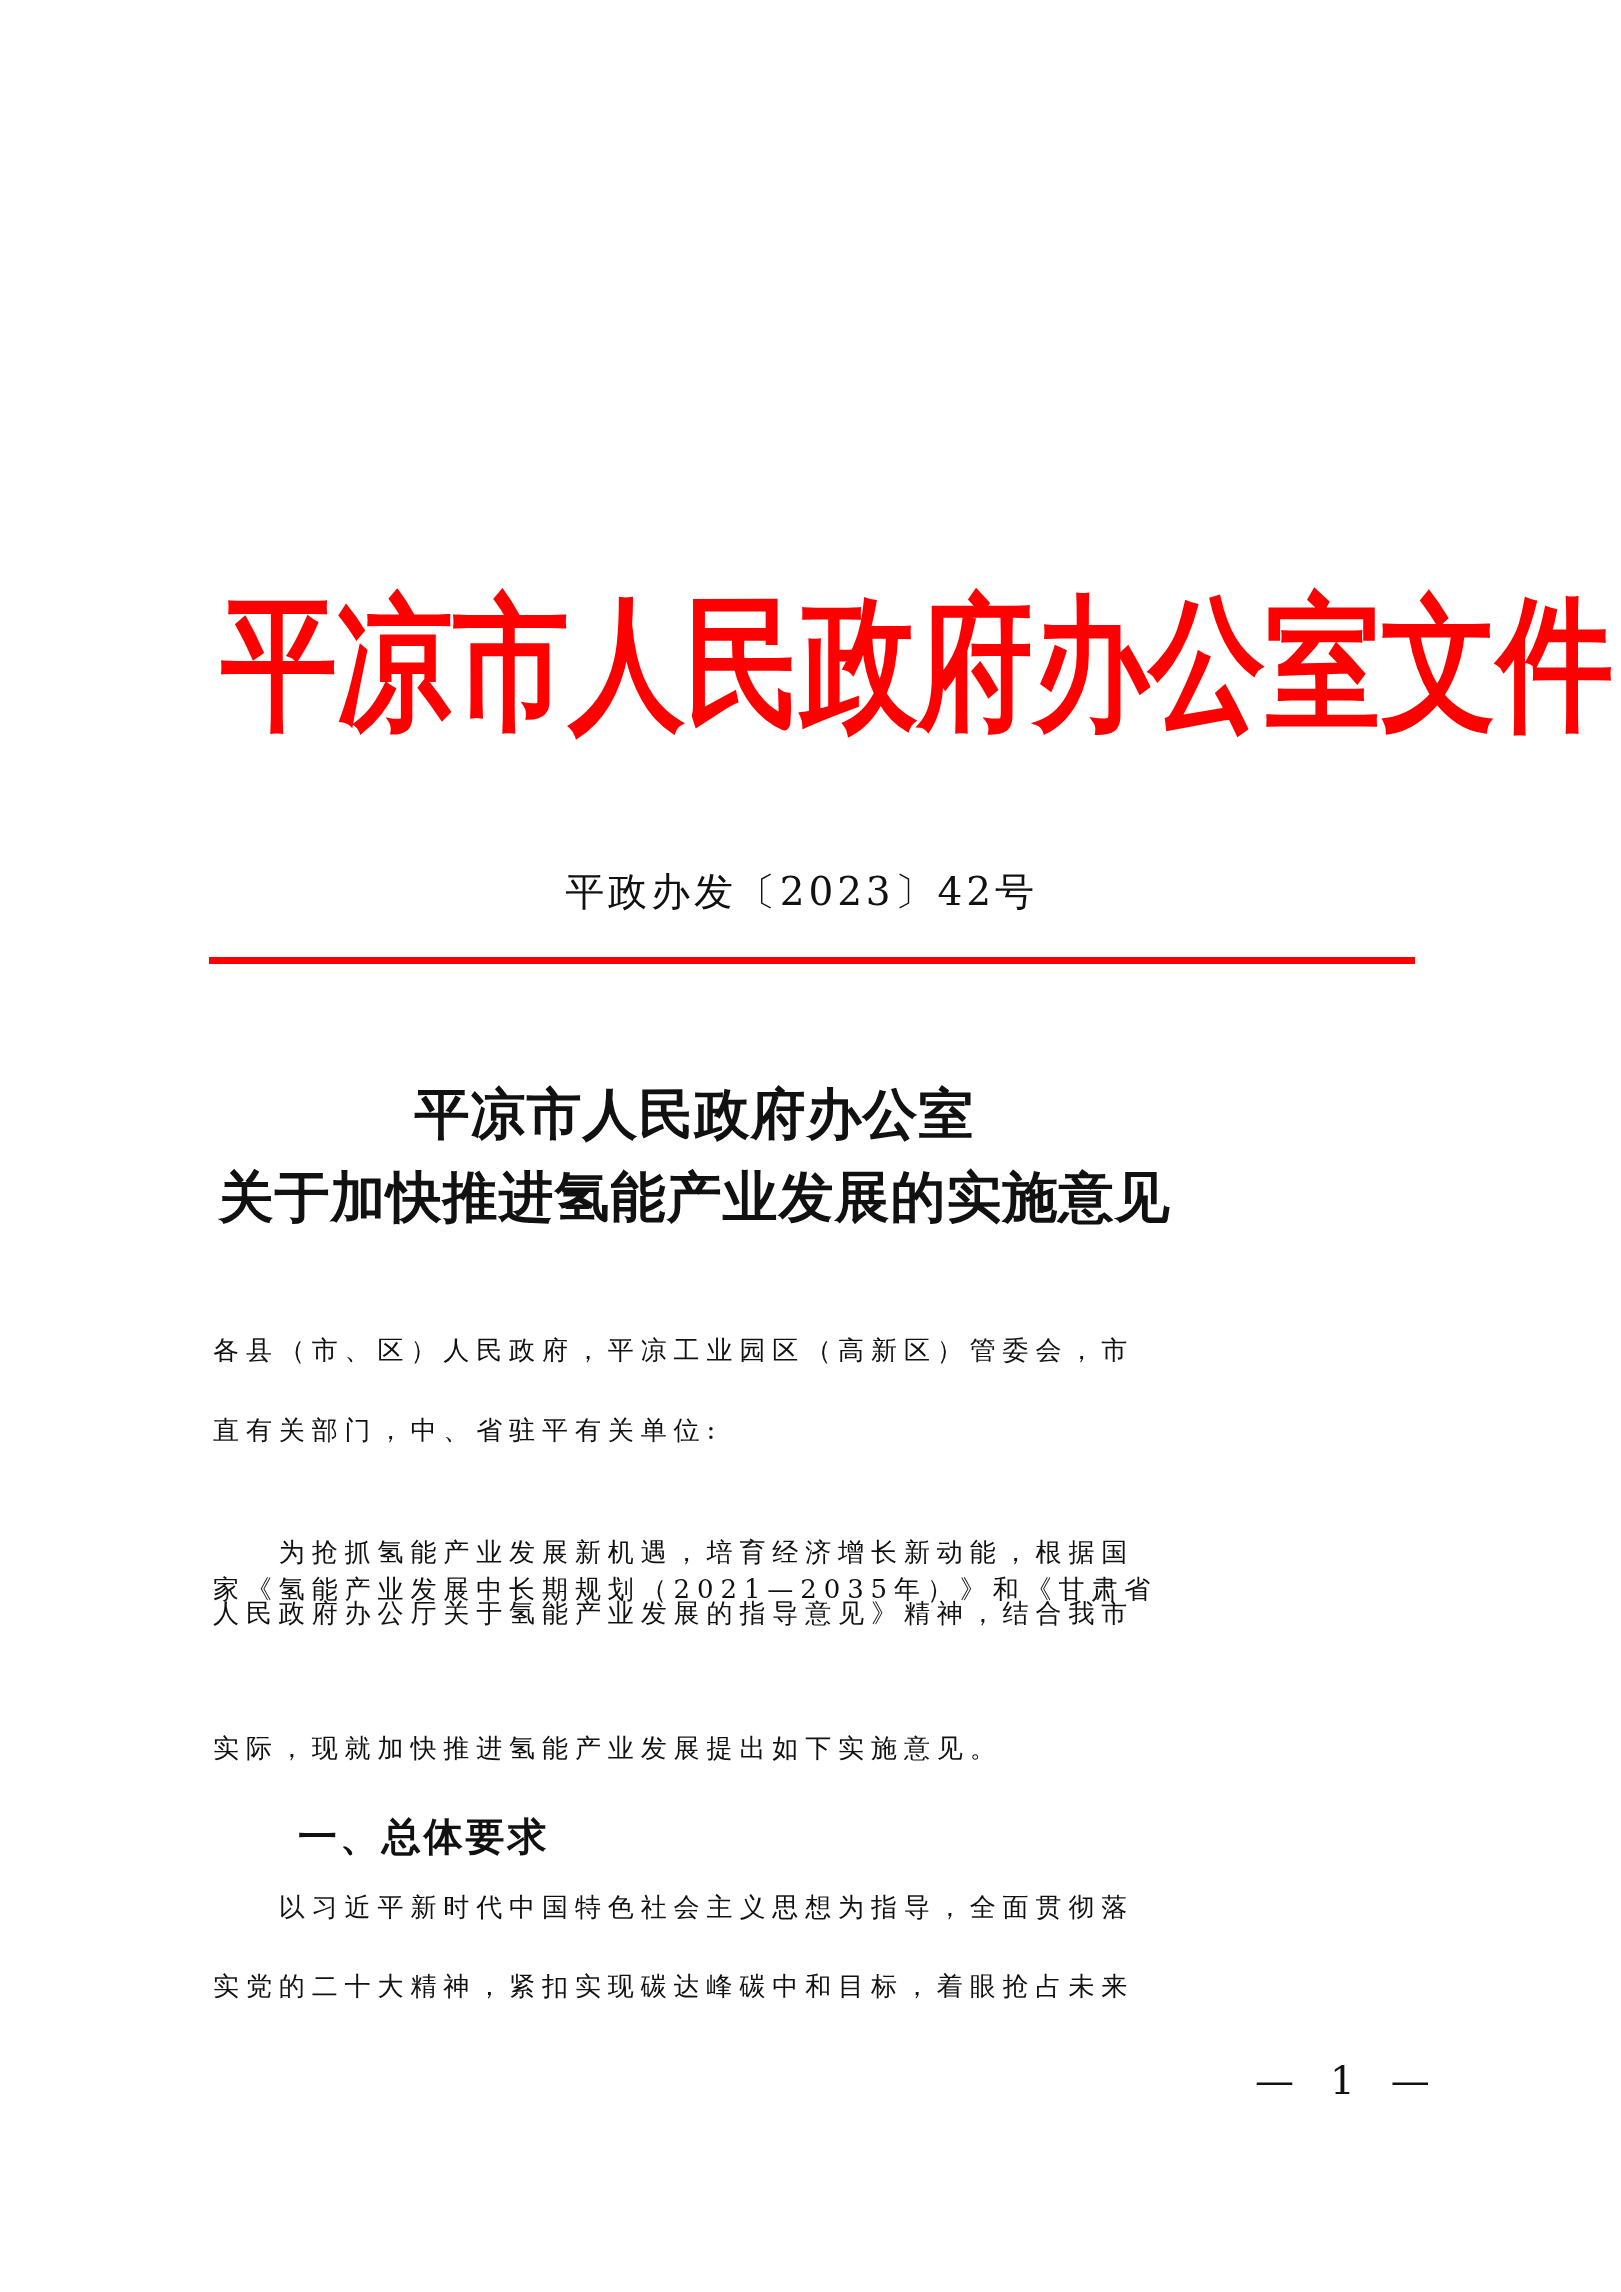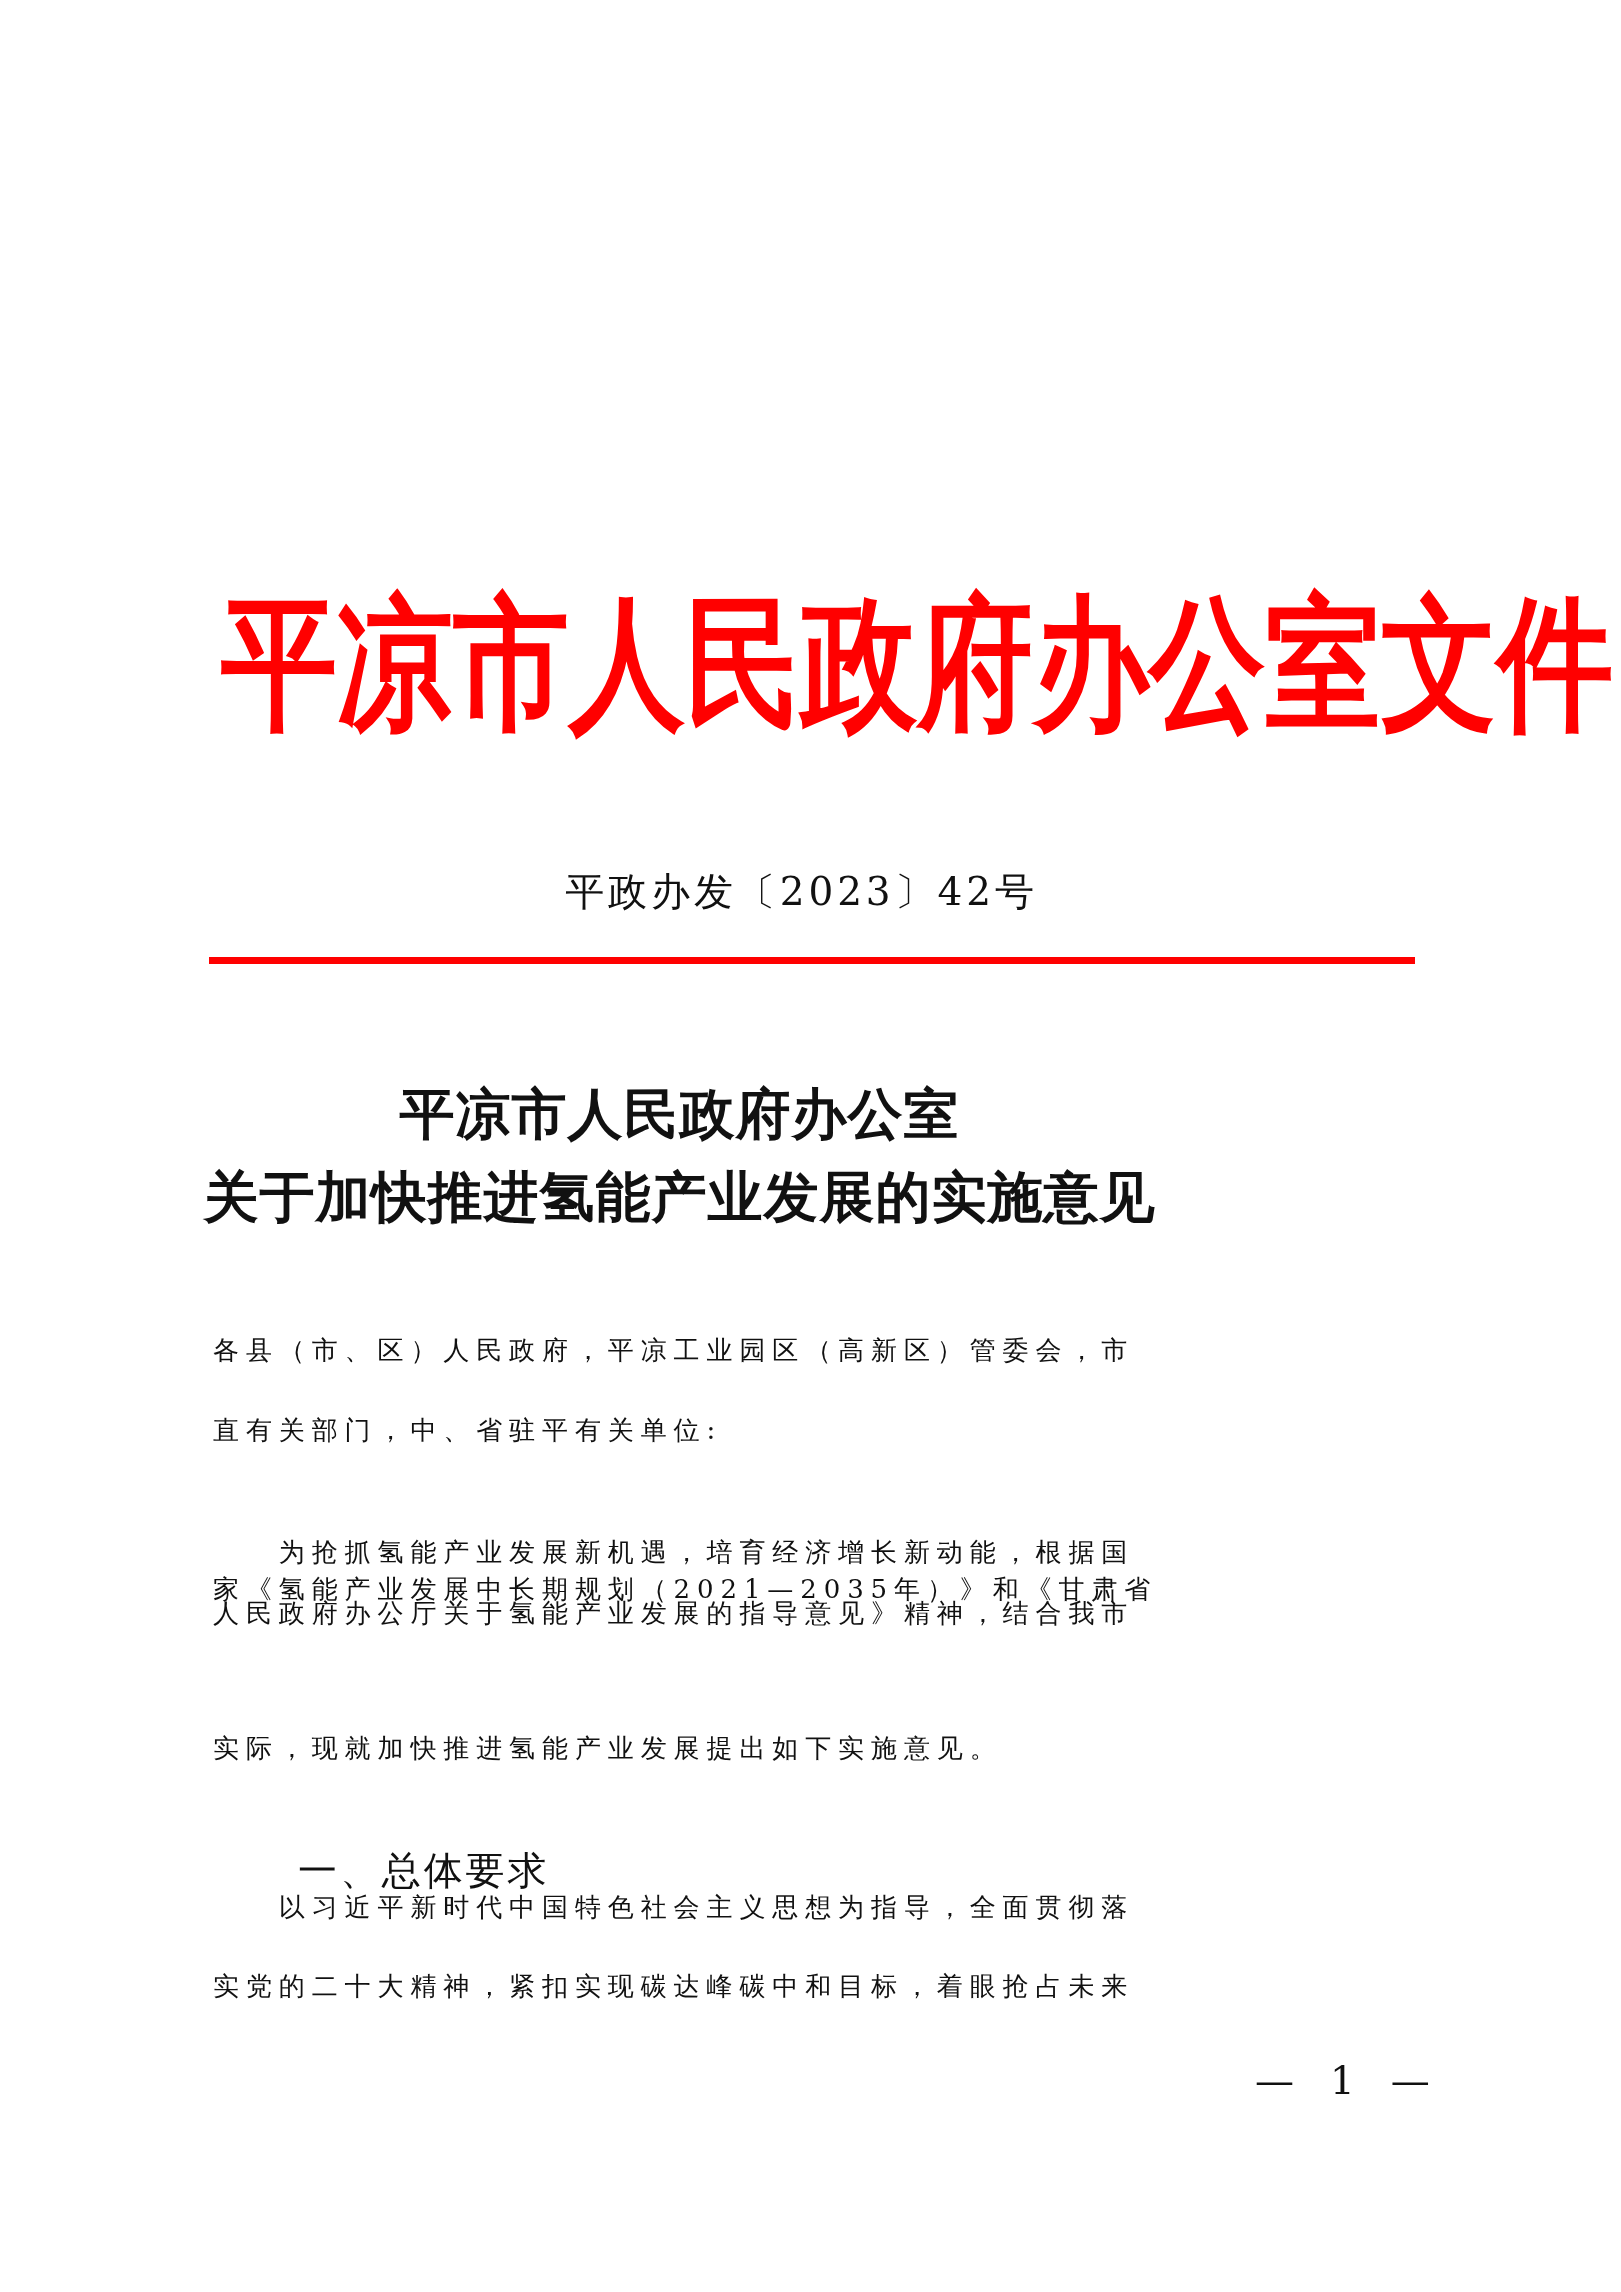--- a/index.html
+++ b/index.html
@@ -6,26 +6,26 @@
   body { width: 1621px; height: 2293px; position: relative; overflow: hidden;
          font-family: "DejaVu Serif", "Liberation Serif", serif; color: #111; }
   .banner { position: absolute; left: 221px; top: 580px; width: 1186px; height: 167px;
             color: #ff0000; font-family: "DejaVu Serif", serif; font-weight: bold;
             font-size: 116px; line-height: 167px; text-align: center;
             transform: scaleY(1.25); letter-spacing: 0px; white-space: nowrap; }
   .docno { position: absolute; left: 0; width: 1603px; top: 865px; text-align: center;
            font-size: 39px; letter-spacing: 3.9px; }
   .redline { position: absolute; left: 209px; top: 957px; width: 1206px; height: 6.9px; background: #ff0000; }
   .title { position: absolute; left: 0; width: 1359px; text-align: center;
-           font-weight: bold; font-size: 55px; letter-spacing: 1px; white-space: nowrap; }
+           font-weight: bold; font-size: 55px; letter-spacing: 1px; white-space: nowrap; padding-left: 15px; }
   .t1 { top: 1078px; }
   .t2 { top: 1161px; }
   .body { position: absolute; left: 213px; width: 1201px; font-size: 26px; letter-spacing: 6.9px;
           white-space: nowrap; }
-  .heading { font-family: "DejaVu Sans", sans-serif; font-weight: normal; font-size: 39px; letter-spacing: 2.9px; margin-top: 34px; }
+  .heading { font-family: "DejaVu Sans", sans-serif; font-weight: bold; font-size: 39px; letter-spacing: 2.9px; }
   .pageno { position: absolute; left: 1255px; top: 2058px; font-size: 39px; letter-spacing: 11.8px; }
 </style>
 </head>
 <body>
 
 <div class="banner">平凉市人民政府办公室文件</div>
 <div class="docno">平政办发〔2023〕42号</div>
 <div class="redline"></div>
 
 <div class="title t1">平凉市人民政府办公室</div>

